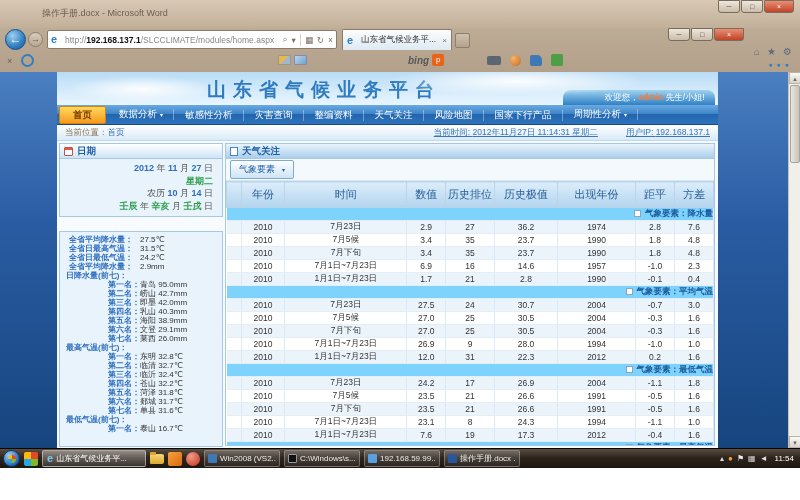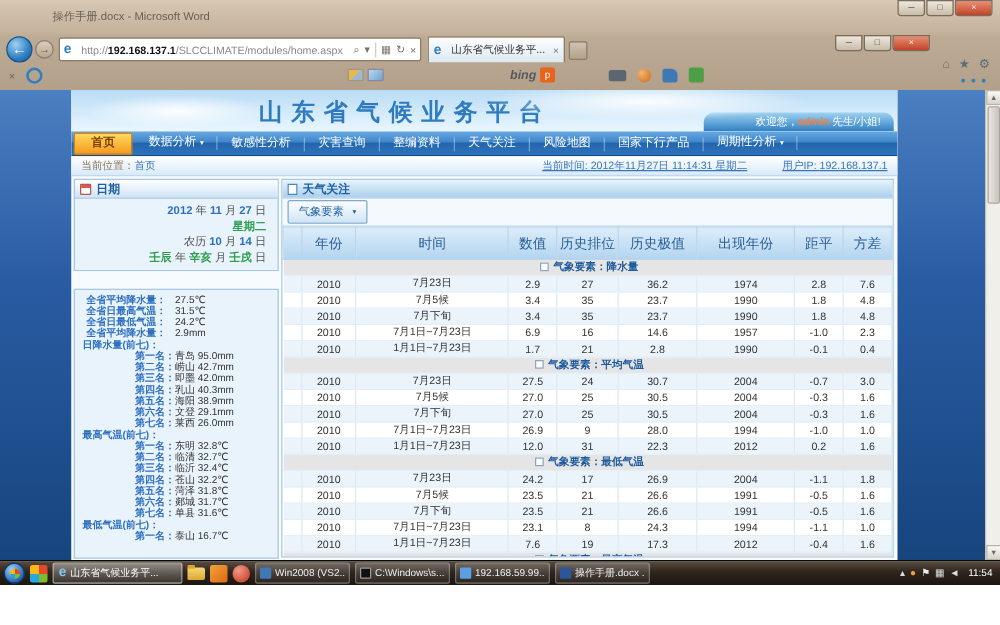--- a/index.html
+++ b/index.html
@@ -122,21 +122,21 @@
   .mainpanel .panel-hd { background:linear-gradient(180deg,#e8f4fd 0%,#aacfec 100%); height:15px; }
   .toolbar { height:22px; display:flex; align-items:center; padding:0 4px; background:#f4f9fd; border-bottom:1px solid #d7e6f2; }
   .filter-btn { display:inline-flex; align-items:center; gap:4px; padding:2px 8px; font-size:9px; color:#1f5fa6;
     background:linear-gradient(180deg,#fdfeff,#cfe4f5); border:1px solid #7fa9cd; border-radius:2px; }
   .filter-btn .menu-arrow { color:#1f5fa6; }
 
   table.grid { width:100%; border-collapse:collapse; table-layout:fixed; font-size:8.5px; }
   .grid th { height:26px; background:linear-gradient(180deg,#dcedfa,#b3d4ee); color:#2a6099;
     border:1px solid #bcd4ea; font-weight:normal; font-size:11px; }
   .grid td { height:13px; border-right:1px solid #dce9f4; border-bottom:1px solid #e4eef7; text-align:center; color:#333; }
-  .grid tr.grp td { background:#e5e5e5; color:#1d5a9e; text-align:center; padding-left:3px; font-weight:bold; }
+  .grid tr.grp td { background:#7dd3fc; color:#1d5a9e; text-align:right; padding-left:3px; font-weight:bold; }
   .grid tr.odd td { background:#ecf4fb; }
   .cbx { display:inline-block; width:7px; height:7px; background:#fff; border:1px solid #8aa5bd; vertical-align:-1px; margin-right:4px; }
 
   
   .taskbar { position:absolute; left:0; top:448px; width:800px; height:20px;
     background:linear-gradient(180deg,#5a4d41 0%,#2e251d 45%,#1c1610 100%); border-top:1px solid #0a0805;
     display:flex; align-items:center; gap:4px; padding:0 3px; }
   .orb { width:17px; height:17px; border-radius:50%; background:radial-gradient(circle at 35% 30%,#9fd0f2,#1f5fae 75%);
     border:1px solid #0c3a6e; position:relative; flex:none; }
   .orb::after { content:""; position:absolute; left:4px; top:4px; width:8px; height:8px; border-radius:50%;

